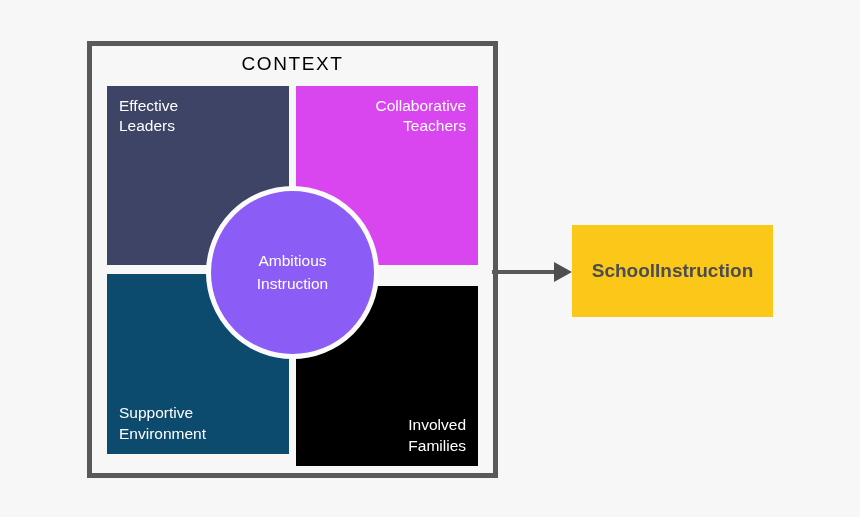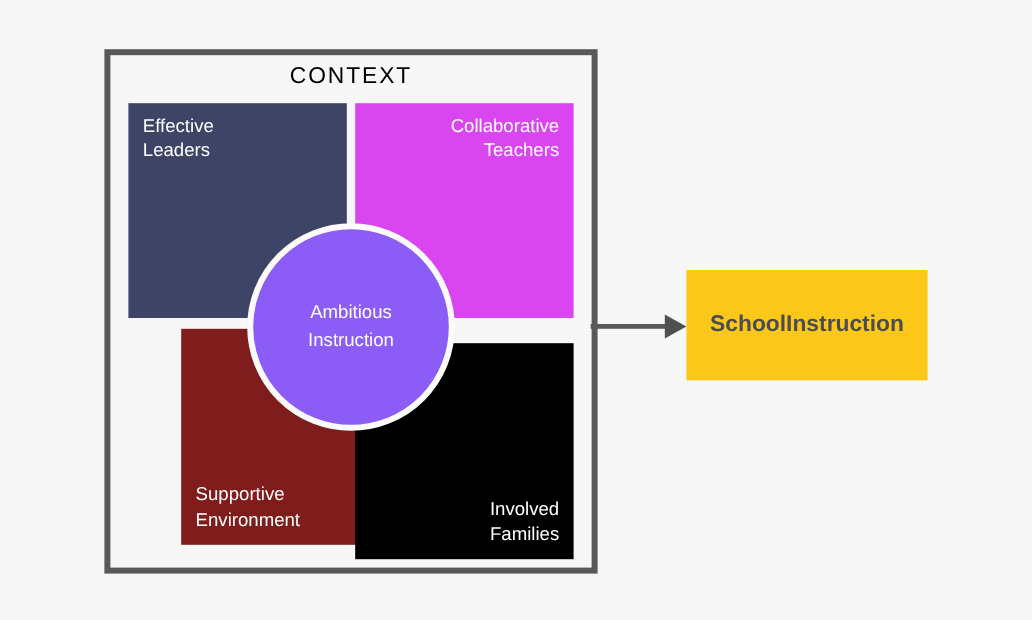--- a/index.html
+++ b/index.html
@@ -67,25 +67,24 @@
     left: 296px; top: 86px;
     width: 182px; height: 179px;
     background: #d946ef;
     align-items: flex-end;
     justify-content: flex-start;
     text-align: right;
   }
   .quad-bl {
     left: 107px;  top: 274px;
     width: 182px; height: 180px;
-    background: #7f1d1d;
+    background: #0c4a6e;
     align-items: flex-start;
     justify-content: flex-end;
     text-align: left;
-    margin-left: 44px;
   }
   .quad-br {
     left: 296px; top: 286px;
     width: 182px; height: 180px;
     background: #000000;
     align-items: flex-end;
     justify-content: flex-end;
     text-align: right;
   }
 

